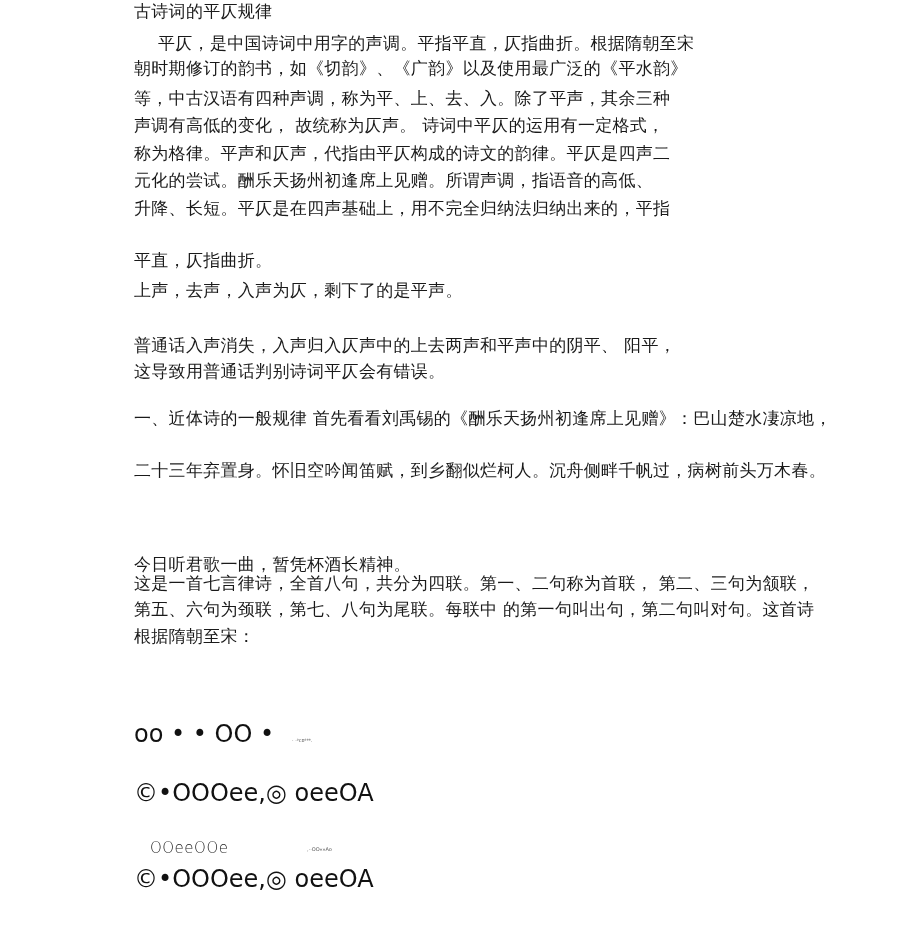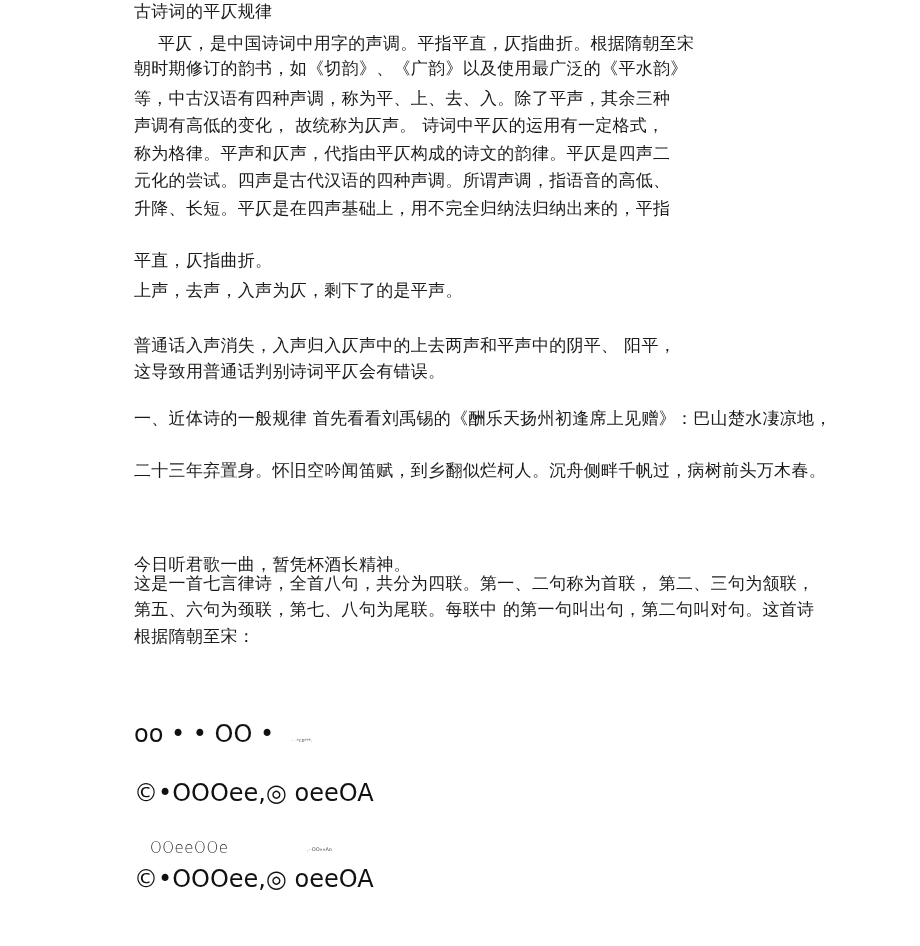--- a/index.html
+++ b/index.html
@@ -55,21 +55,21 @@
 <div>
 
   <div class="line" style="top:1px;">古诗词的平仄规律</div>
 
   <div>
     <div class="line" style="top:33px;margin-left:24px;">平仄，是中国诗词中用字的声调。平指平直，仄指曲折。根据隋朝至宋</div>
     <div class="line" style="top:50px;margin-top:8px;">朝时期修订的韵书，如《切韵》、《广韵》以及使用最广泛的《平水韵》</div>
     <div class="line" style="top:88px;">等，中古汉语有四种声调，称为平、上、去、入。除了平声，其余三种</div>
     <div class="line" style="top:115px;">声调有高低的变化，  故统称为仄声。 诗词中平仄的运用有一定格式，</div>
     <div class="line" style="top:143px;">称为格律。平声和仄声，代指由平仄构成的诗文的韵律。平仄是四声二</div>
-    <div class="line" style="top:170px;">元化的尝试。四声是古代汉语的四种声调。所谓声调，指语音的高低、</div>
+    <div class="line" style="top:170px;">元化的尝试。酬乐天扬州初逢席上见赠。所谓声调，指语音的高低、</div>
     <div class="line" style="top:198px;">升降、长短。平仄是在四声基础上，用不完全归纳法归纳出来的，平指</div>
     <div class="line" style="top:225px;margin-top:25px;">平直，仄指曲折。</div>
   </div>
 
   <div class="line" style="top:280px;">上声，去声，入声为仄，剩下了的是平声。</div>
 
   <div>
     <div class="line" style="top:335px;">普通话入声消失，入声归入仄声中的上去两声和平声中的阴平、 阳平，</div>
     <div class="line" style="top:361px;">这导致用普通话判别诗词平仄会有错误。</div>
   </div>

